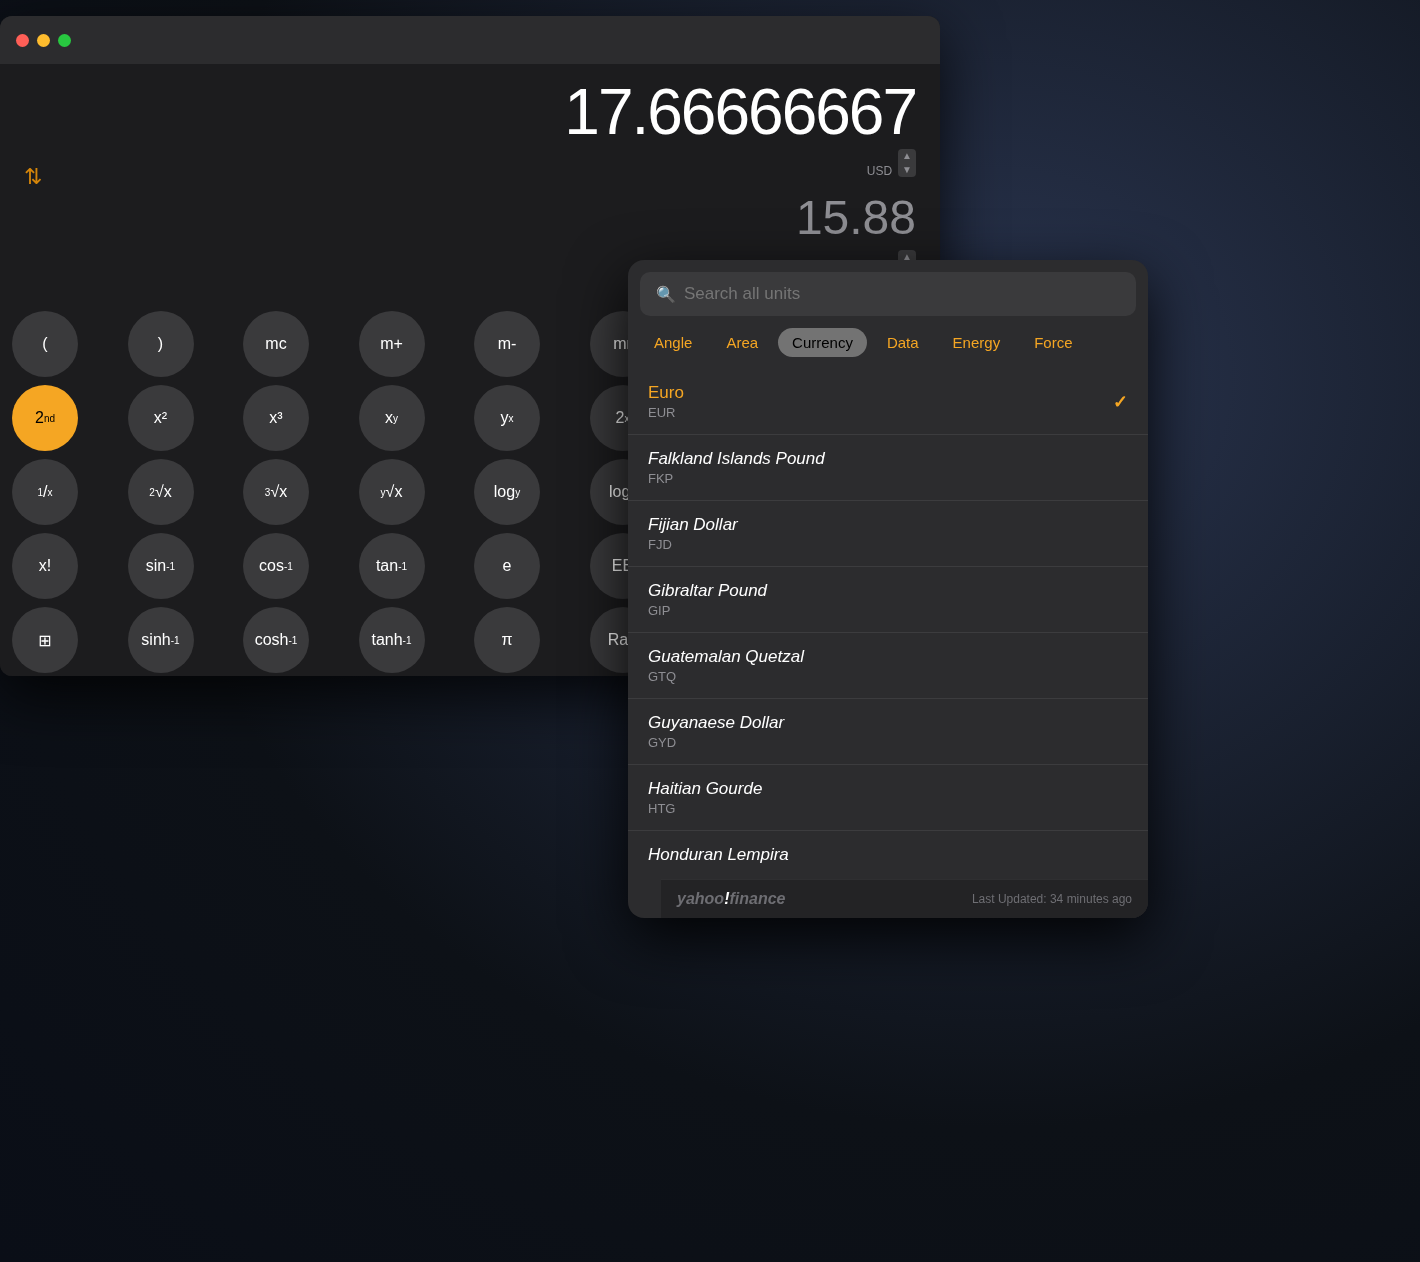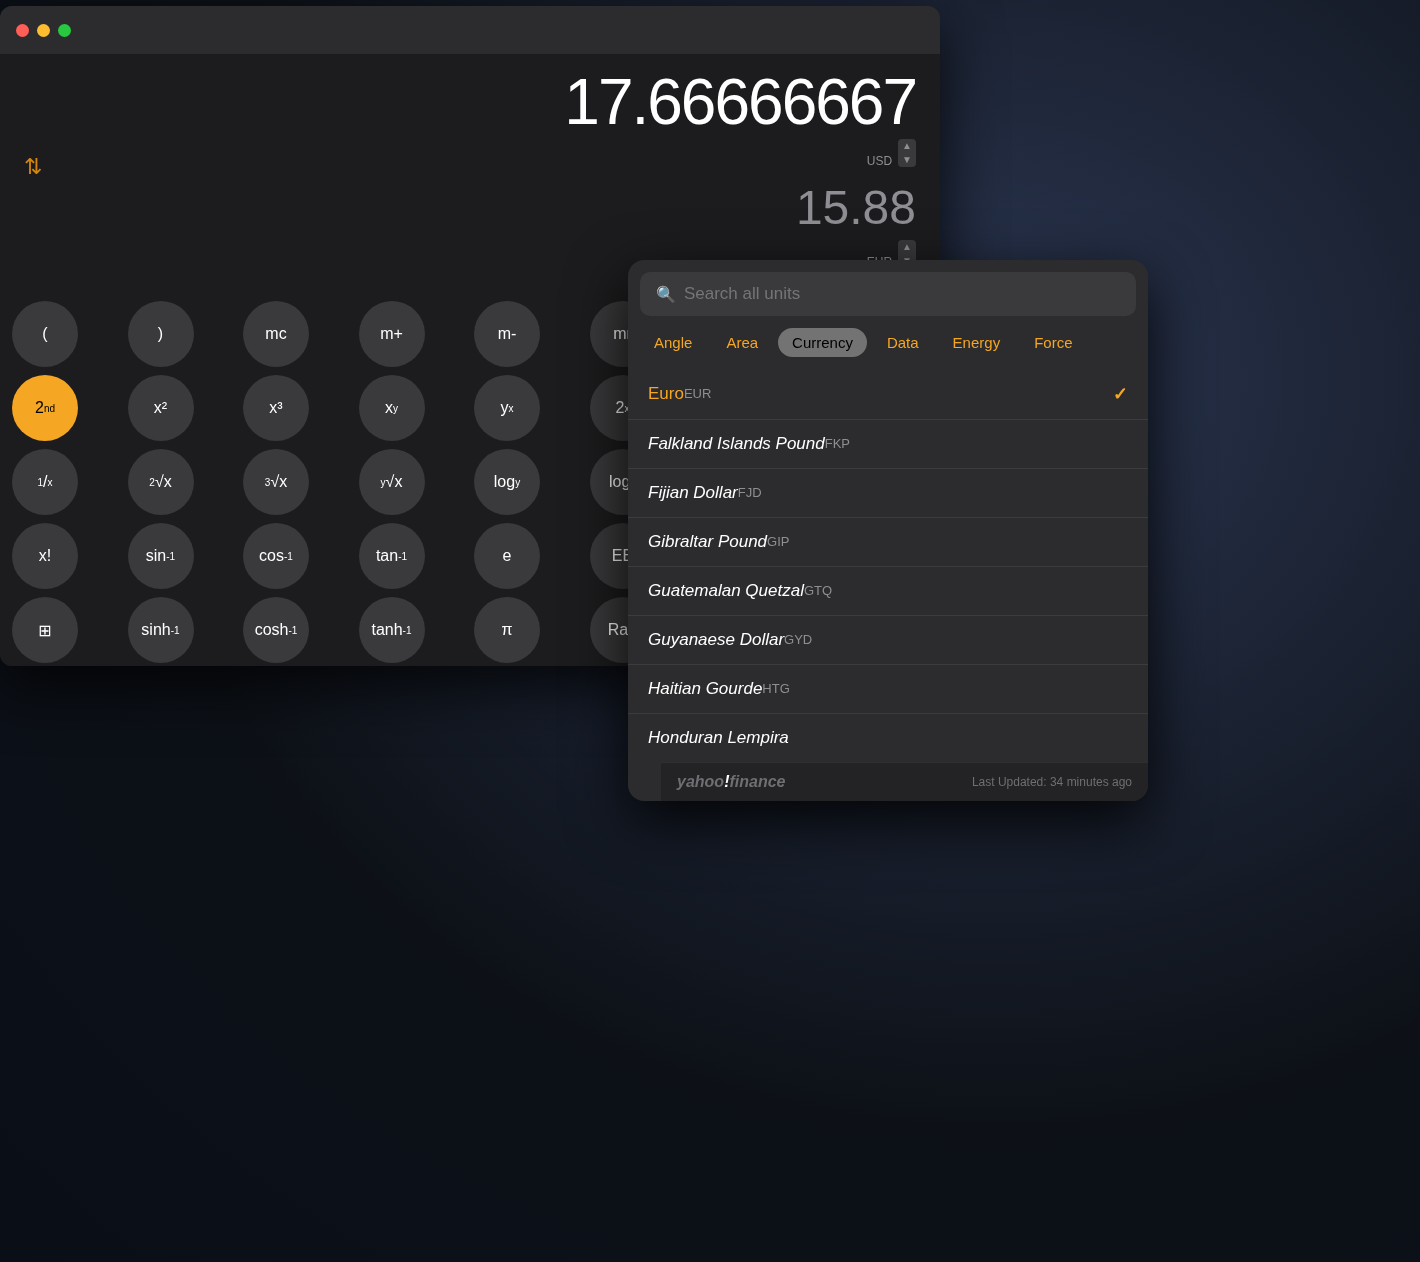--- a/index.html
+++ b/index.html
@@ -10,21 +10,21 @@
       background: #1a1f2e;
       background: radial-gradient(ellipse at 70% 30%, #2a3550 0%, #0d1117 60%, #0a0e17 100%);
       font-family: -apple-system, BlinkMacSystemFont, 'SF Pro Display', 'Helvetica Neue', sans-serif;
       overflow: hidden;
       position: relative;
     }
 
     
     .calc-window {
       position: absolute;
-      top: 6px;
+      top: 16px;
       left: 0;
       width: 940px;
       height: 660px;
       background: #1c1c1e;
       border-radius: 12px;
       overflow: hidden;
       box-shadow: 0 20px 60px rgba(0,0,0,0.8);
     }
 
     .title-bar {
@@ -246,21 +246,21 @@
       border-bottom: 1px solid rgba(255,255,255,0.08);
       cursor: pointer;
     }
 
     .currency-item:last-child {
       border-bottom: none;
     }
 
     .currency-item-info {
       display: flex;
-      flex-direction: row;
+      flex-direction: column;
     }
 
     .currency-name {
       font-size: 17px;
       color: #f5a623;
       font-weight: 400;
     }
 
     .currency-name.normal {
       color: #ffffff;

